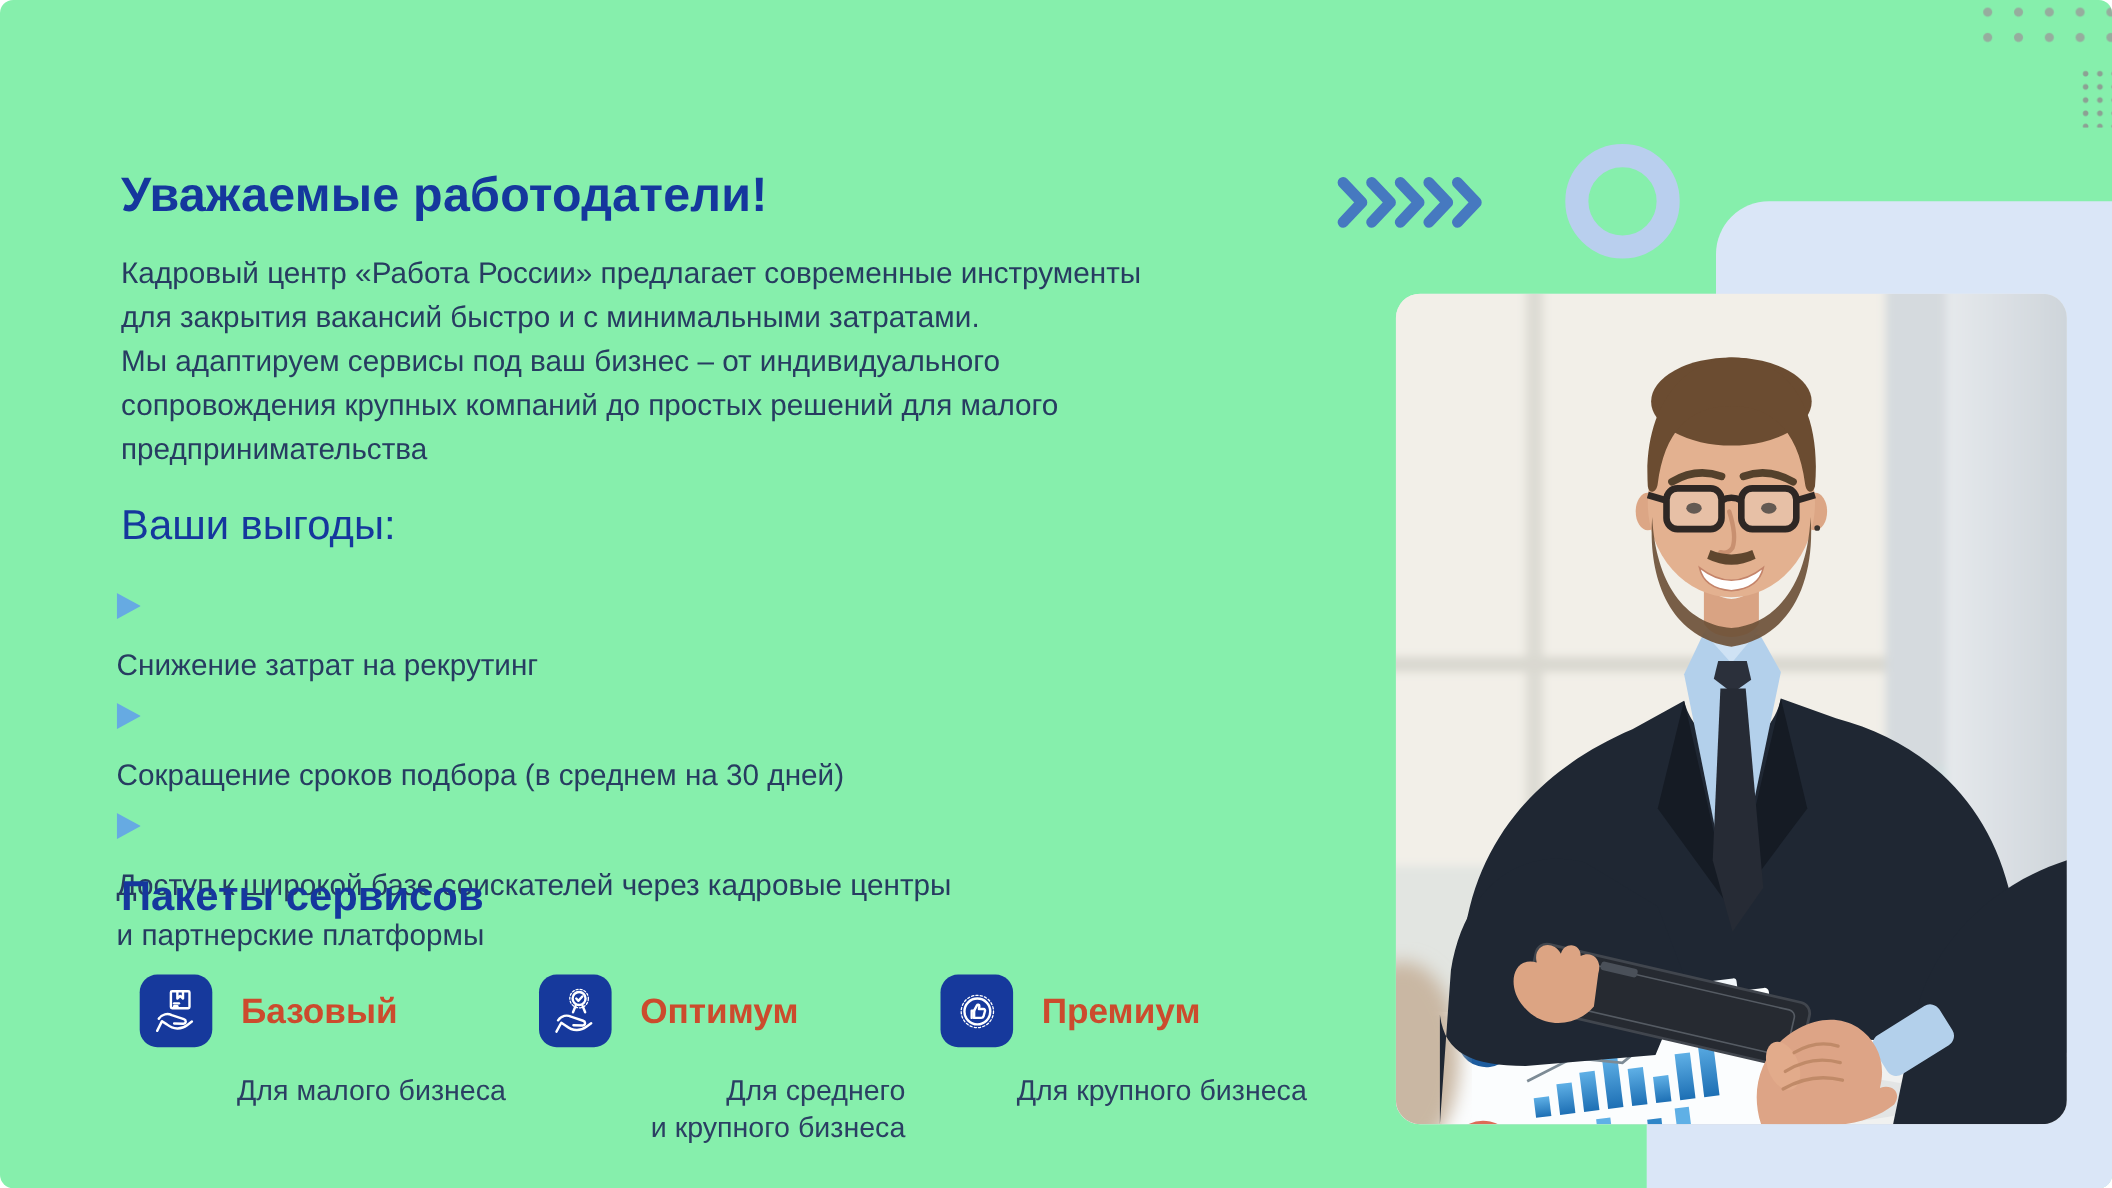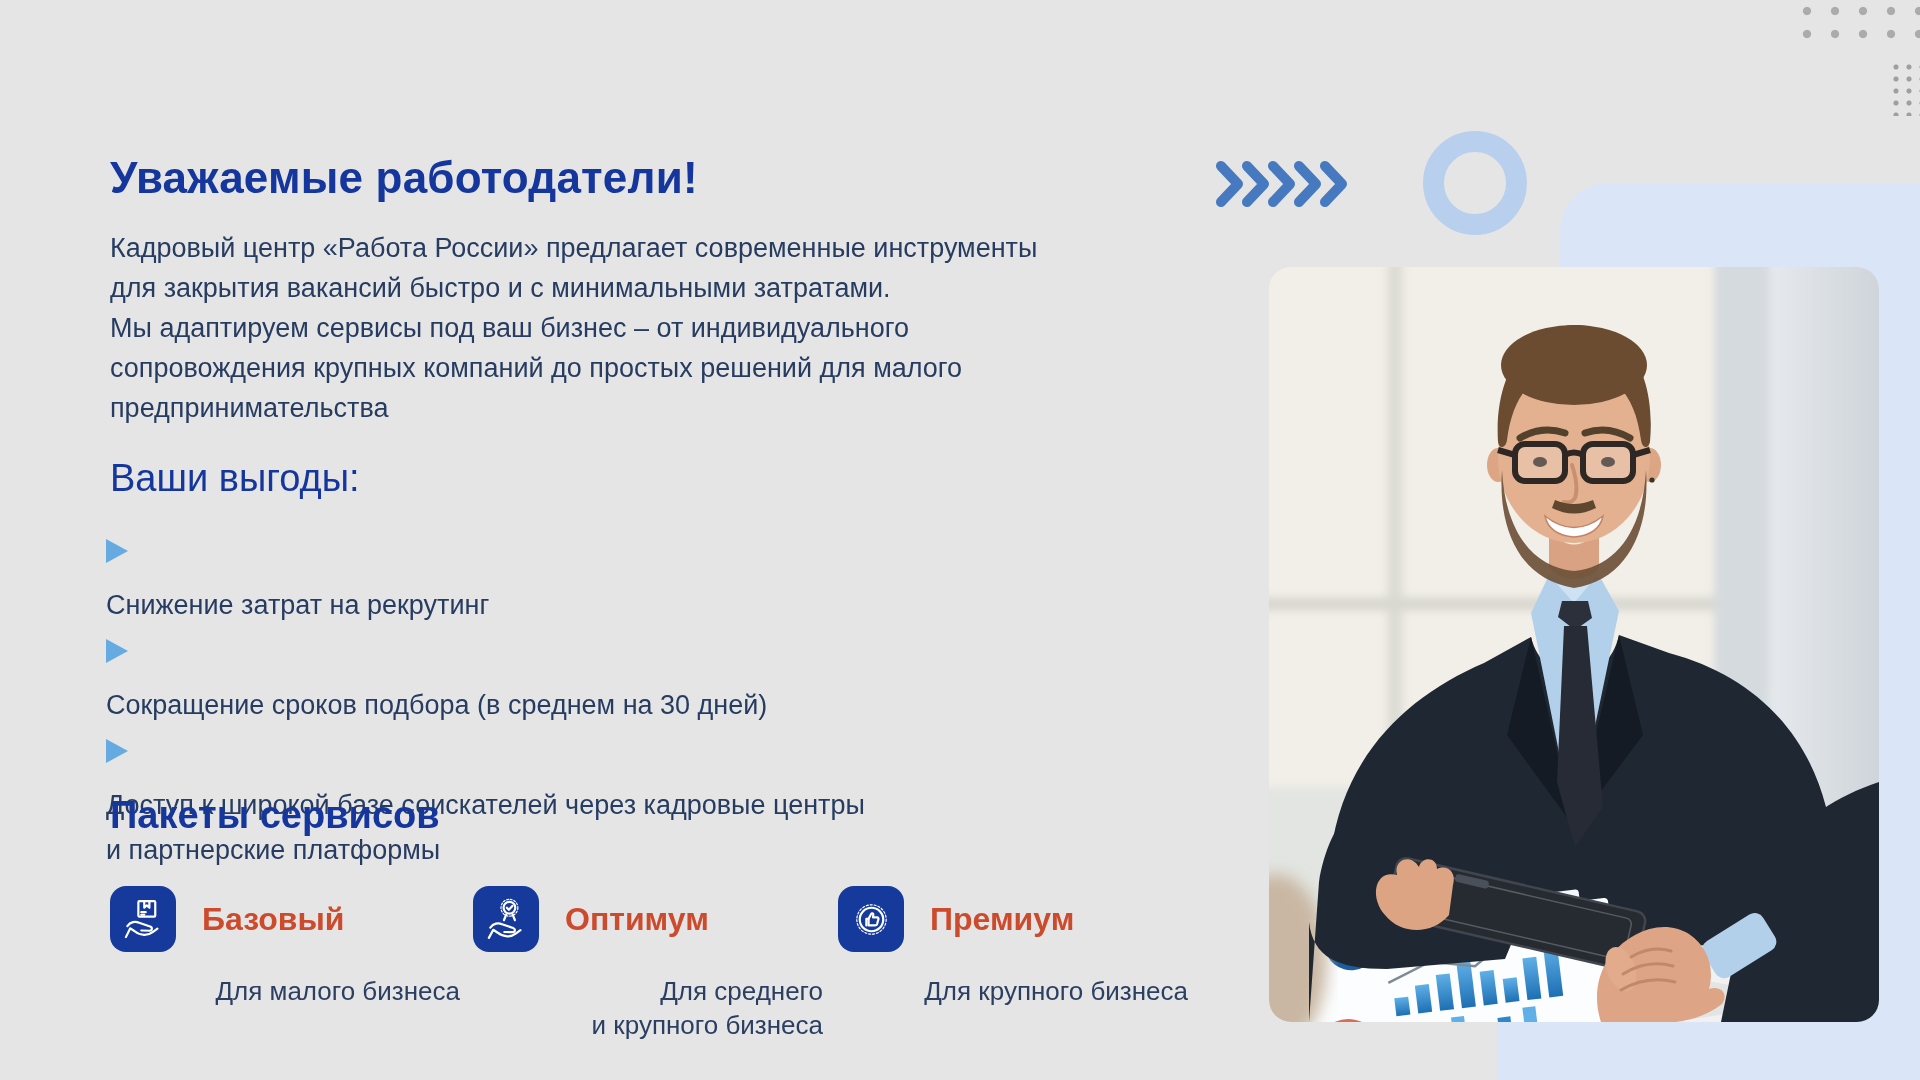--- a/index.html
+++ b/index.html
@@ -1,18 +1,18 @@
 <!DOCTYPE html>
 <html lang="ru"><head>
 <meta charset="utf-8">
 <style>
   html,body{margin:0;padding:0;background:#ffffff;}
   .slide{
-    position:relative;width:1920px;height:1080px;background:#e5e5e5;
-    overflow:hidden;font-family:"Liberation Sans", sans-serif;color:#273c61;
+    position:relative;width:1920px;height:1080px;background:#86efac;
+    overflow:hidden;font-family:"Liberation Sans", sans-serif;color:#273c61;border-radius:12px;
   }
   
   .h1{
     position:absolute;left:110px;top:152px;font-size:44px;line-height:52px;
     font-weight:800;color:#15379d;letter-spacing:.2px;white-space:nowrap;
   }
   .intro{
     position:absolute;left:110px;top:228px;width:1040px;
     font-size:27px;line-height:40px;color:#273c61;white-space:pre-line;
   }
@@ -32,21 +32,21 @@
     background:#66aae2;clip-path:polygon(0 0,100% 50%,0 100%);
   }
   .benefit-text{white-space:pre-line;}
   .h3{
     position:absolute;left:110px;top:792px;font-size:38px;line-height:46px;
     font-weight:800;color:#15379d;white-space:nowrap;
   }
   
   .card{position:absolute;top:886px;width:350px;}
   .card.c1{left:110px;} .card.c2{left:473px;} .card.c3{left:838px;}
-  .card-head{display:flex;align-items:center;gap:26px;}
+  .card-head{display:flex;align-items:center;gap:26px;margin-left:17px;}
   .tile{
     flex:0 0 auto;width:66px;height:66px;border-radius:16px;background:#16399c;
     display:flex;align-items:center;justify-content:center;
   }
   .tile svg{width:47px;height:47px;display:block;}
   .card-name{font-size:32px;font-weight:800;color:#cc4b2d;white-space:nowrap;}
   .card-audience{
     margin-top:22px;font-size:26px;line-height:34px;color:#2b3f63;white-space:pre-line;text-align:right;
   }
   

